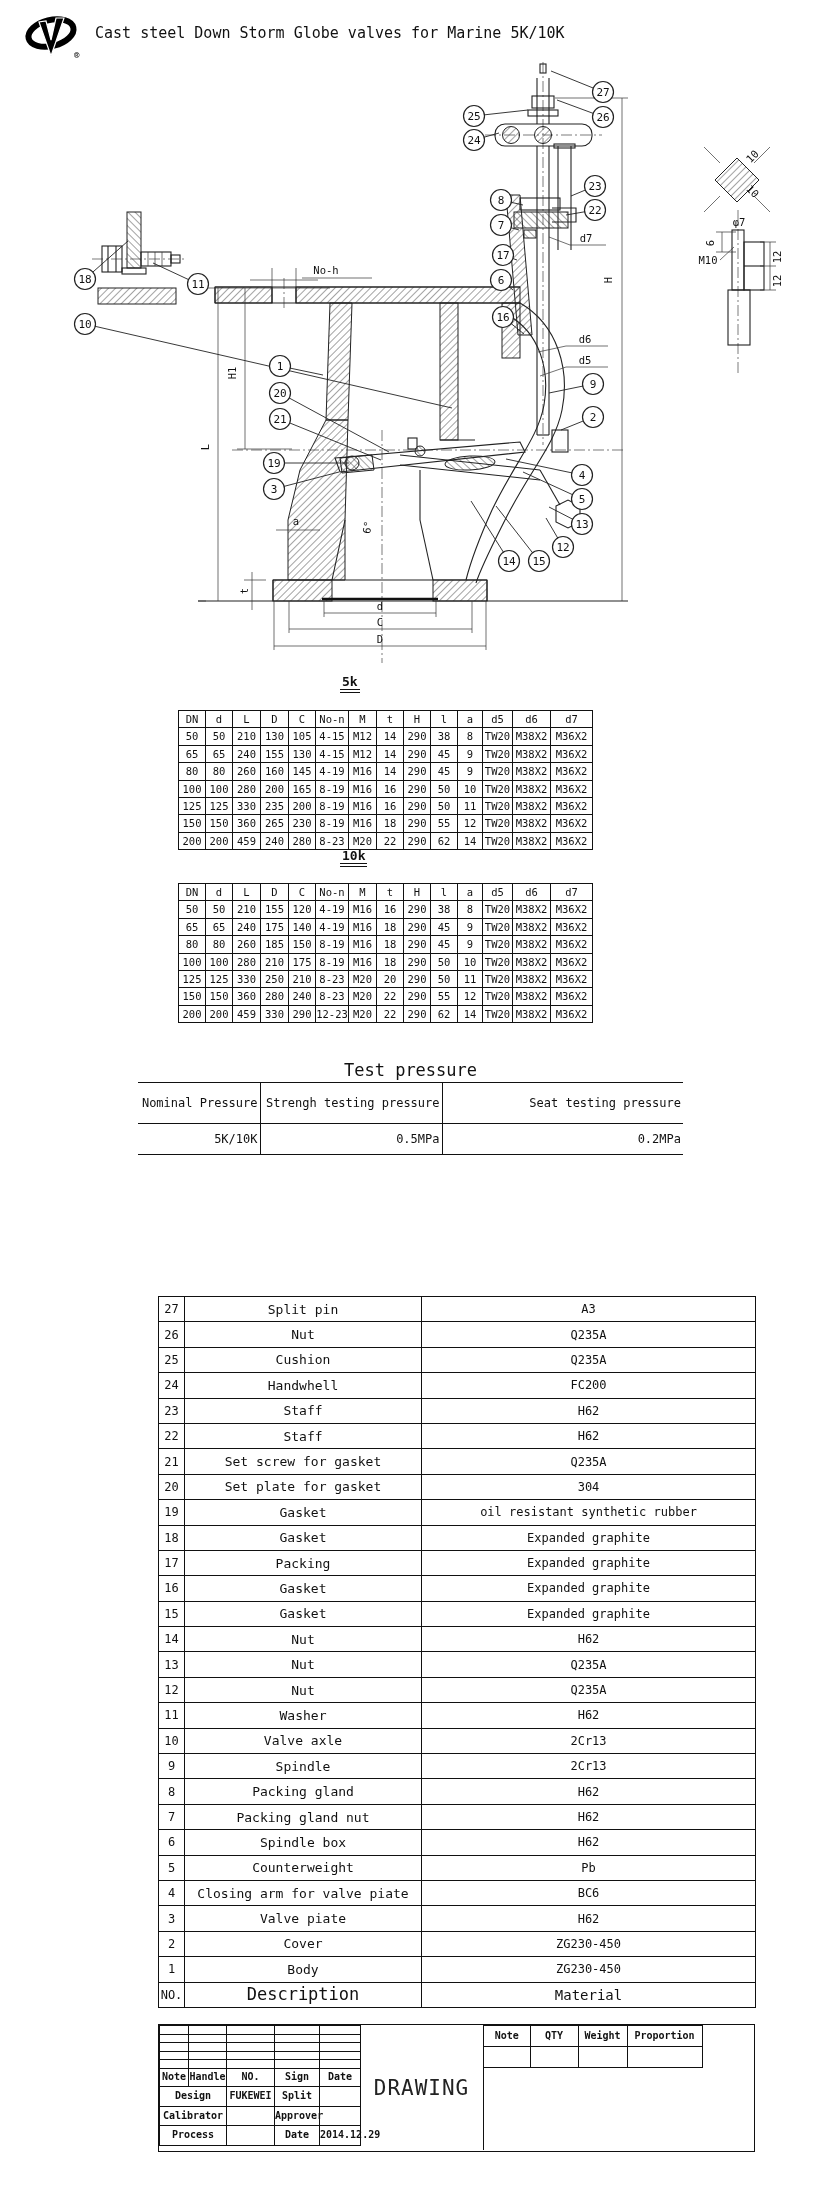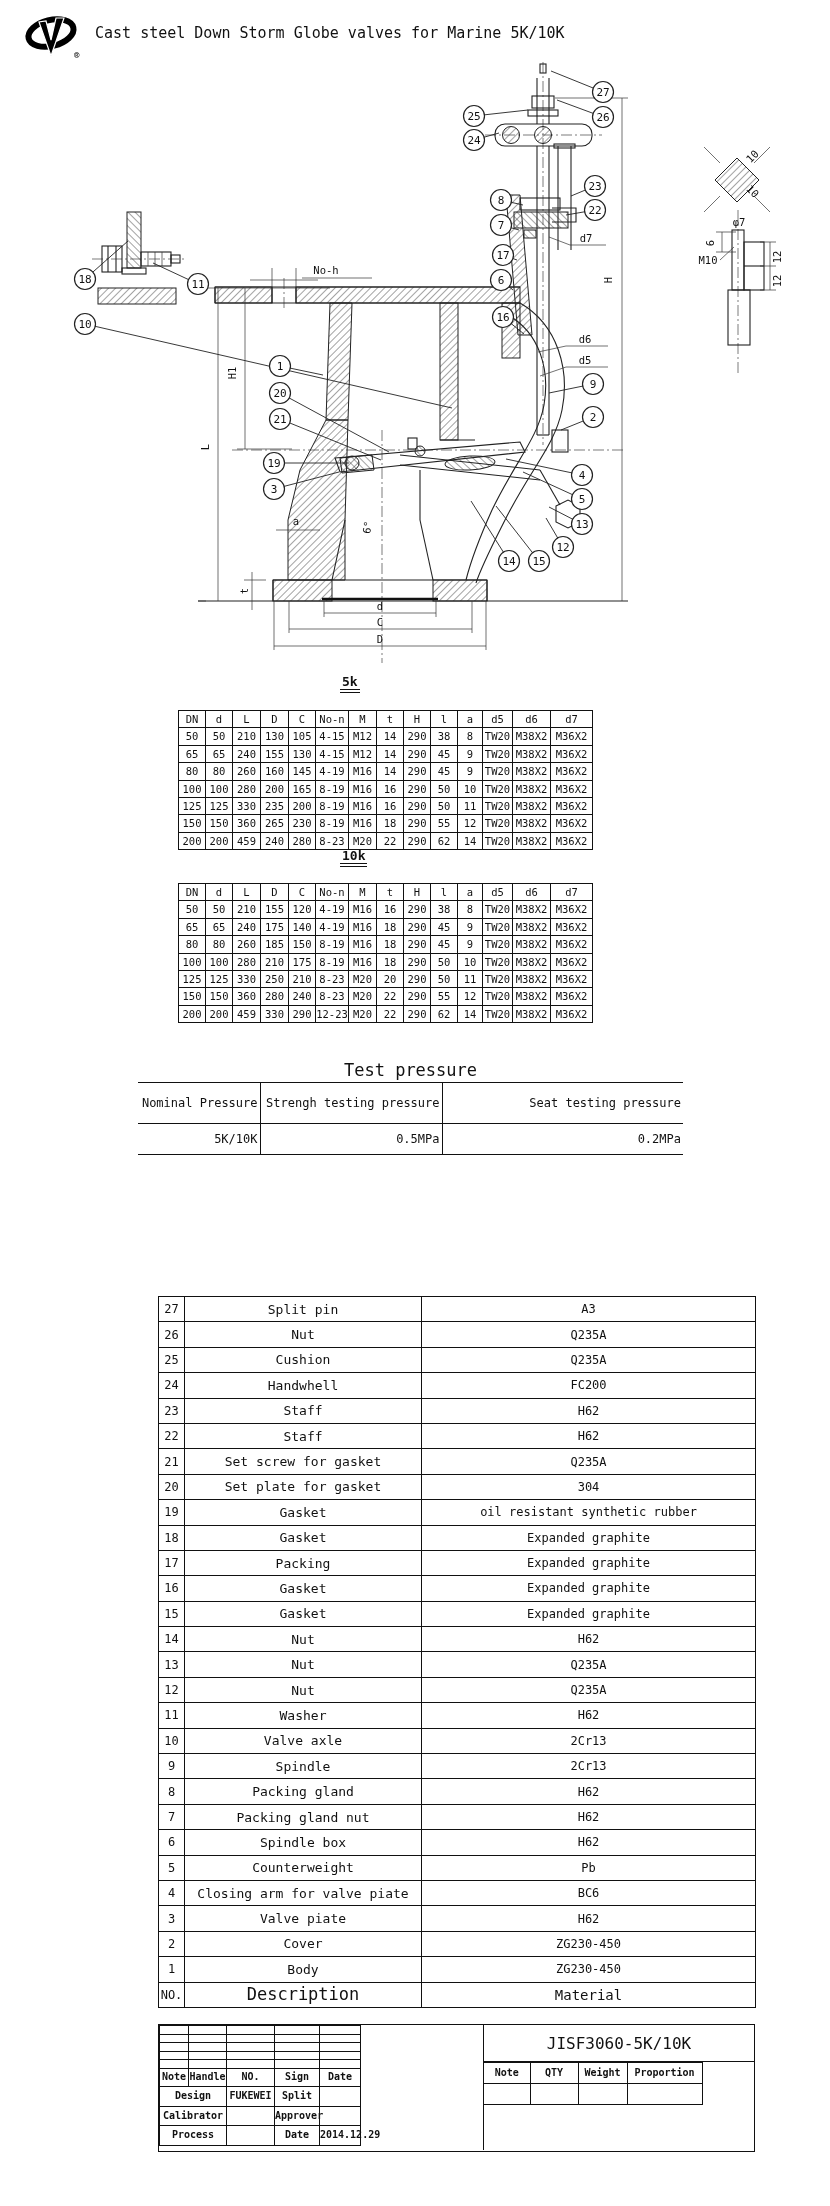--- a/index.html
+++ b/index.html
@@ -941,23 +941,23 @@
     </tr>
     <tr class="sig">
       <td colspan="2">Process</td>
       <td></td>
       <td>Date</td>
       <td>2014.12.29</td>
     </tr>
   </tbody>
     </table>
 
+  <div id="tb-center">DRAWING</div>
 
   <div id="tb-right">
-    <div id="tb-model">JISF3060-5K/10K</div>
     <table id="tb-grid">
       <colgroup>
           <col style="width:46px">
           <col style="width:48px">
           <col style="width:49px">
           <col style="width:75px">
         </colgroup>
       <tbody>
           <tr>
             <td>Note</td>

